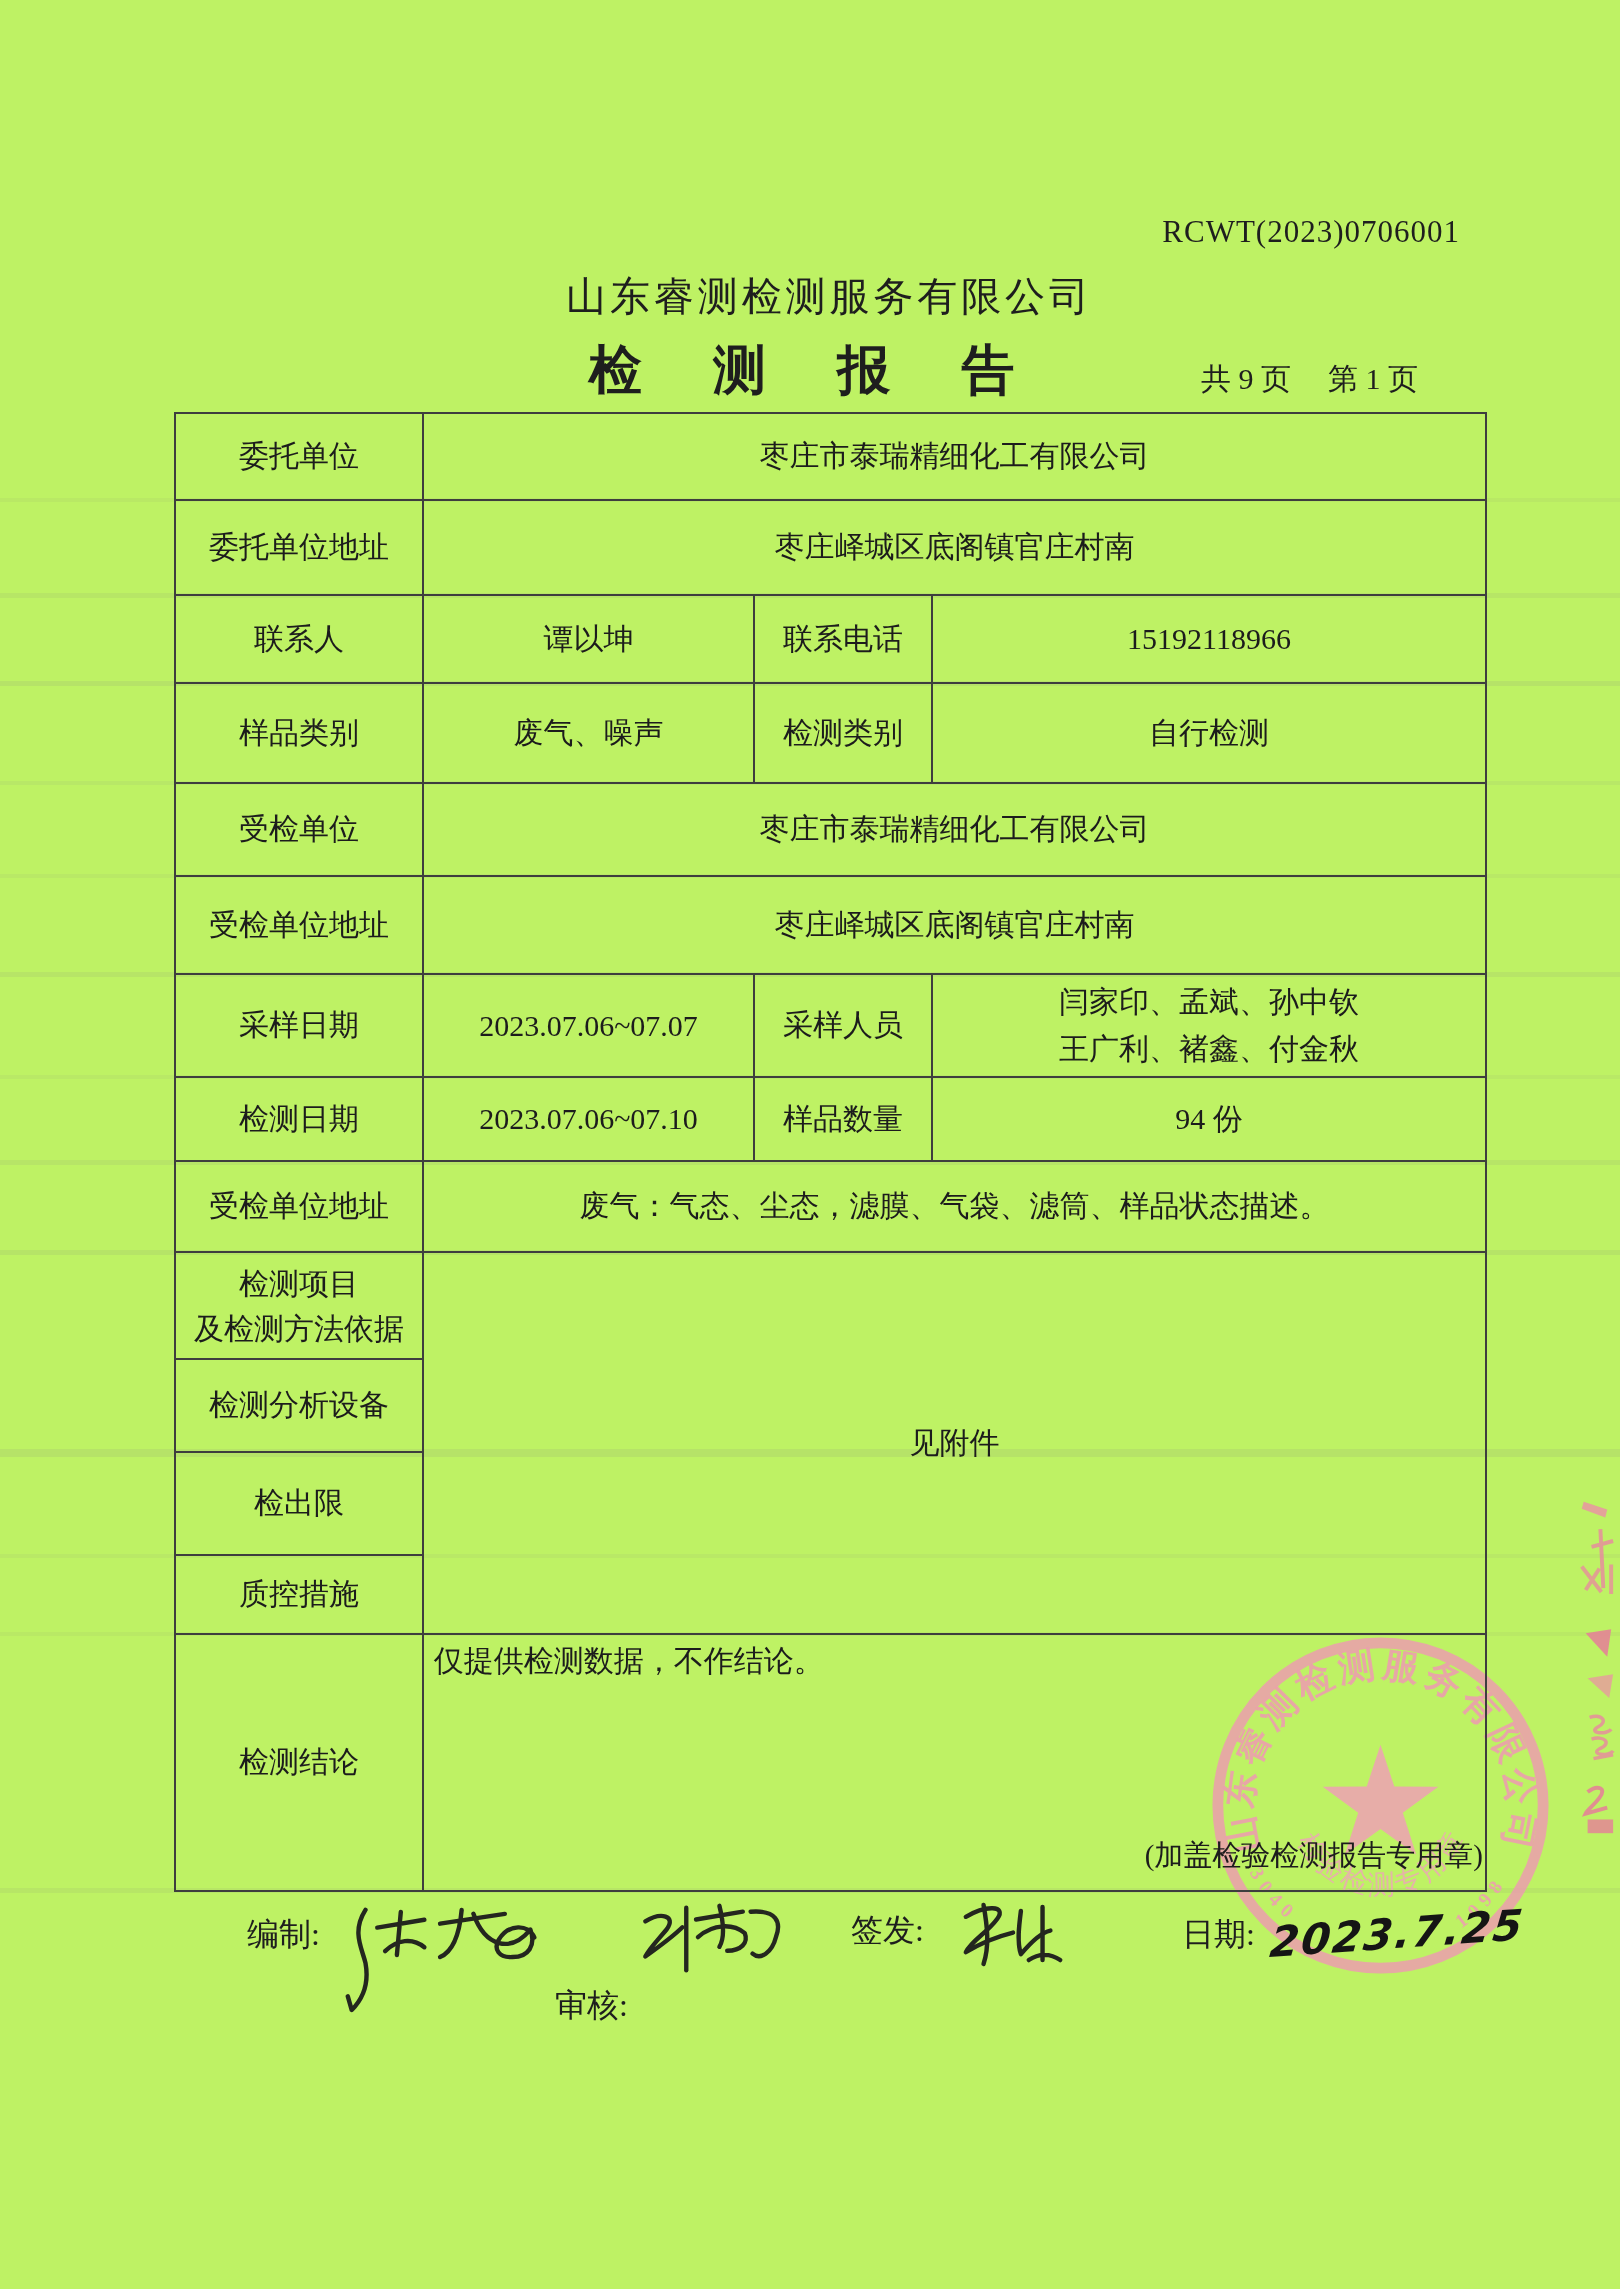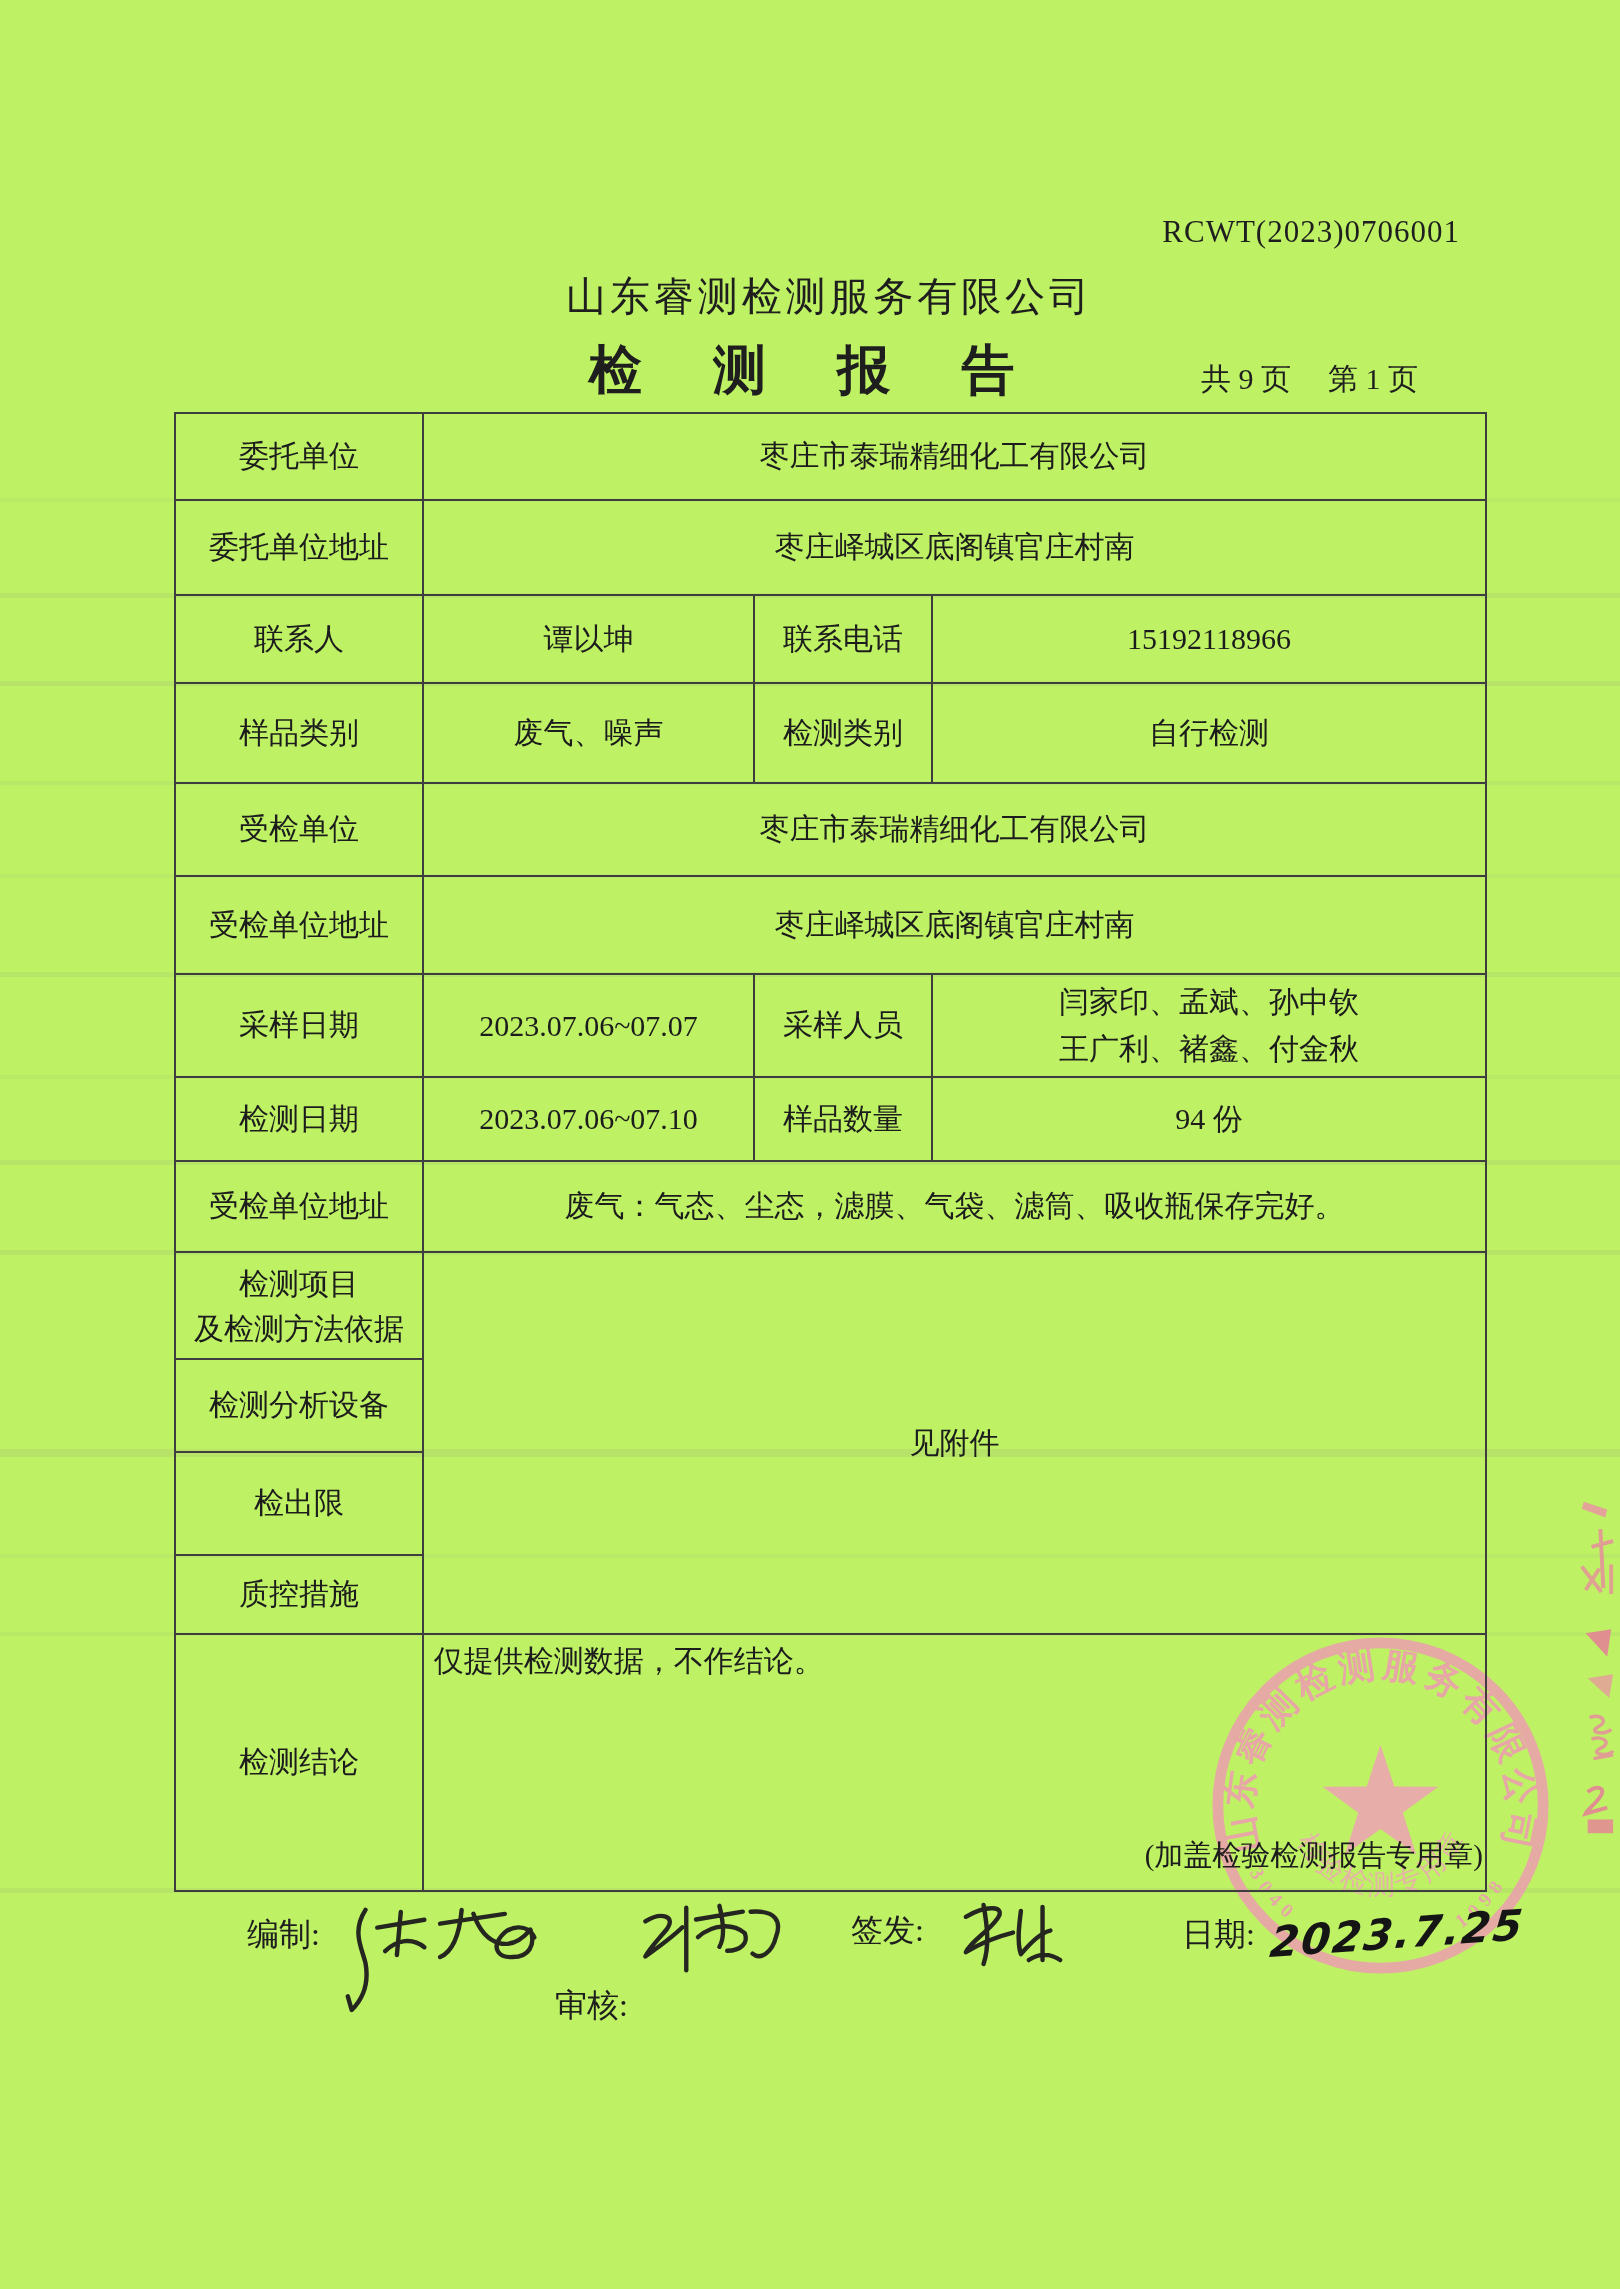--- a/index.html
+++ b/index.html
@@ -116,21 +116,21 @@
       </td>
     </tr>
     <tr style="height:84px">
       <td>检测日期</td>
       <td>2023.07.06~07.10</td>
       <td>样品数量</td>
       <td>94 份</td>
     </tr>
     <tr style="height:91px">
       <td>受检单位地址</td>
-      <td colspan="3">废气：气态、尘态，滤膜、气袋、滤筒、吸收瓶保存完好。</td>
+      <td colspan="3">废气：气态、尘态，滤膜、气袋、滤筒、样品状态描述。</td>
     </tr>
     <tr style="height:107px">
       <td class="lbl-twoline">
         <div>检测项目</div>
         <div>及检测方法依据</div>
       </td>
       <td colspan="3" rowspan="4">见附件</td>
     </tr>
     <tr style="height:93px">
       <td>检测分析设备</td>

